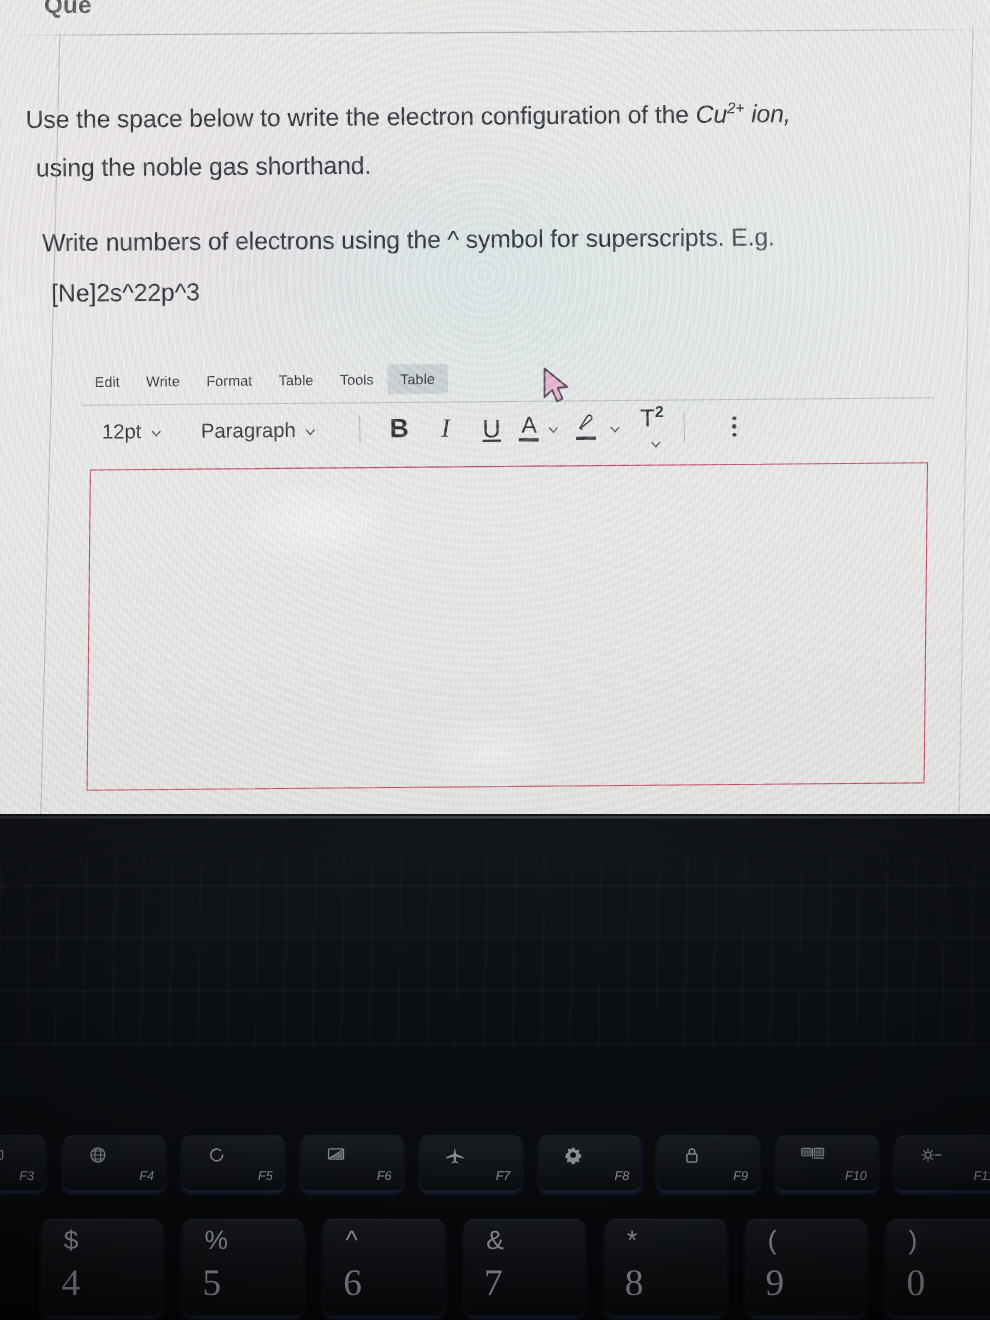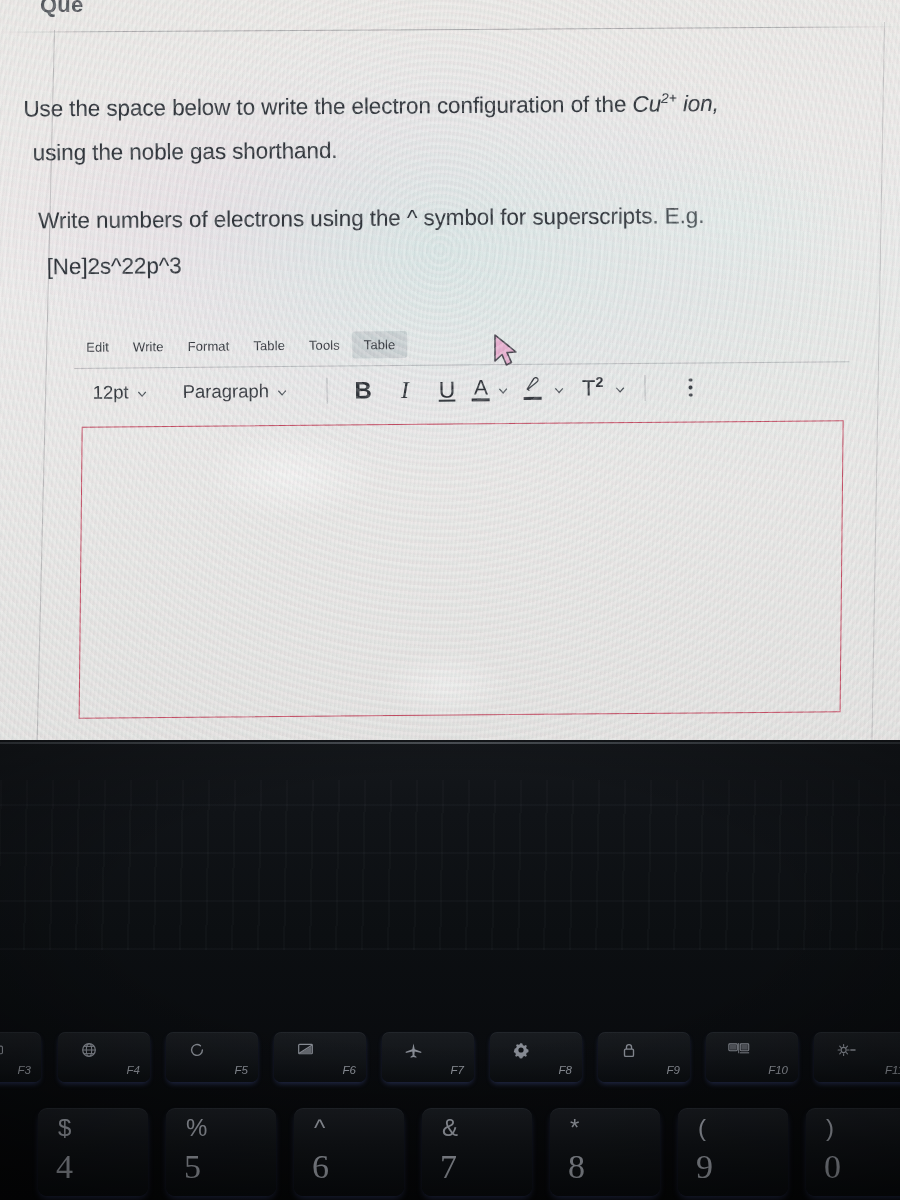--- a/index.html
+++ b/index.html
@@ -263,21 +263,21 @@
           </svg>
           <span class="bar"></span>
         </div>
         <span class="chev" style="margin-left:4px;">
           <svg viewBox="0 0 14 14" width="13" height="13">
               <path d="M3 5 L7 9.5 L11 5" fill="none" stroke="#4b5057" stroke-width="1.3"></path>
             </svg>
         </span>
       </div>
 
-      <div class="grp" style="margin-left:14px;">
+      <div class="grp" style="margin-left:14px;flex-direction:column;">
         <span class="sup2"><span>T</span><sup style="font-size:.65em;font-weight:700;">2</sup></span>
         <span class="chev" style="margin-left:7px;">
           <svg viewBox="0 0 14 14" width="13" height="13">
               <path d="M3 5 L7 9.5 L11 5" fill="none" stroke="#4b5057" stroke-width="1.3"></path>
             </svg>
         </span>
       </div>
 
       <div class="vbar" style="margin-left:16px;"></div>
 

